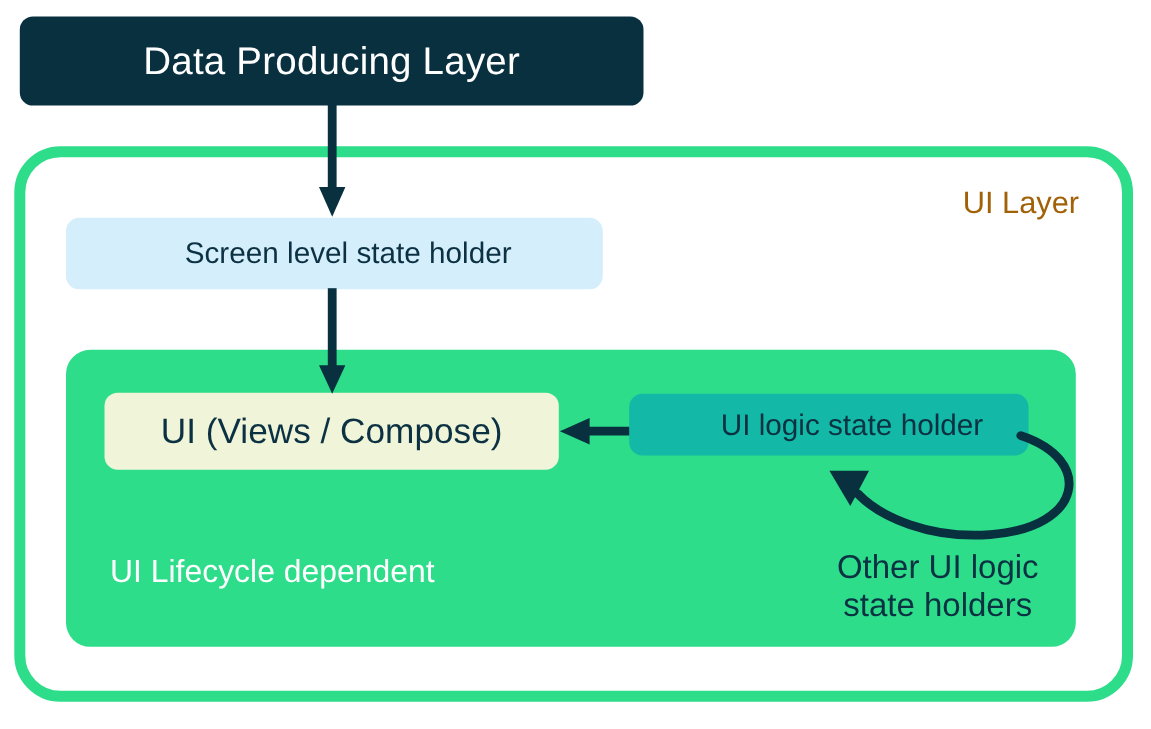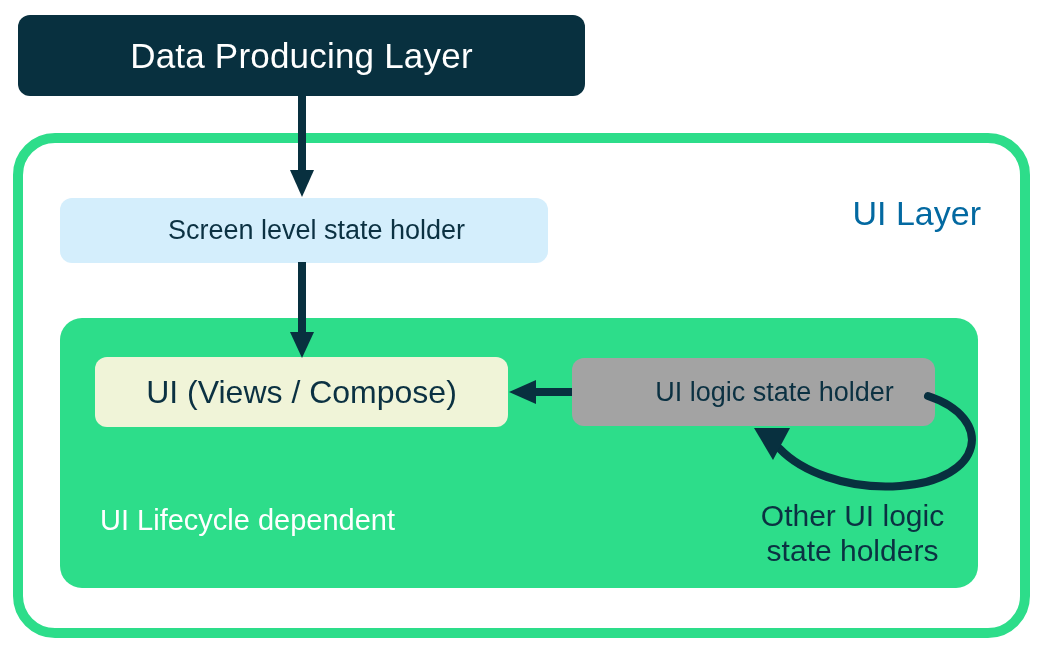--- a/index.html
+++ b/index.html
@@ -48,23 +48,23 @@
     width: 1017px;
     height: 505px;
     border: 10px solid #2ddd8a;
     border-radius: 42px;
     box-sizing: border-box;
     background: transparent;
   }
   .ui-layer-title {
     position: absolute;
     right: 65px;
-    top: 196px;
-    color: #0369a1;
-    font-size: 34px;
+    top: 171px;
+    color: #a16207;
+    font-size: 28px;
     line-height: 1;
     white-space: nowrap;
   }
 
   
   .screen-state-box {
     position: absolute;
     left: 60px;
     top: 198px;
     width: 488px;
@@ -125,22 +125,22 @@
     line-height: 1;
     white-space: nowrap;
   }
 
   
   .ui-logic-box {
     position: absolute;
     left: 572px;
     top: 358px;
     width: 363px;
-    height: 68px;
-    background: #a3a3a3;
+    height: 56px;
+    background: #14b8a6;
     border-radius: 12px;
     display: flex;
     align-items: center;
     justify-content: center;
     box-sizing: border-box;
     padding-left: 42px;
   }
   .ui-logic-label {
     color: #0b3142;
     font-size: 27px;

